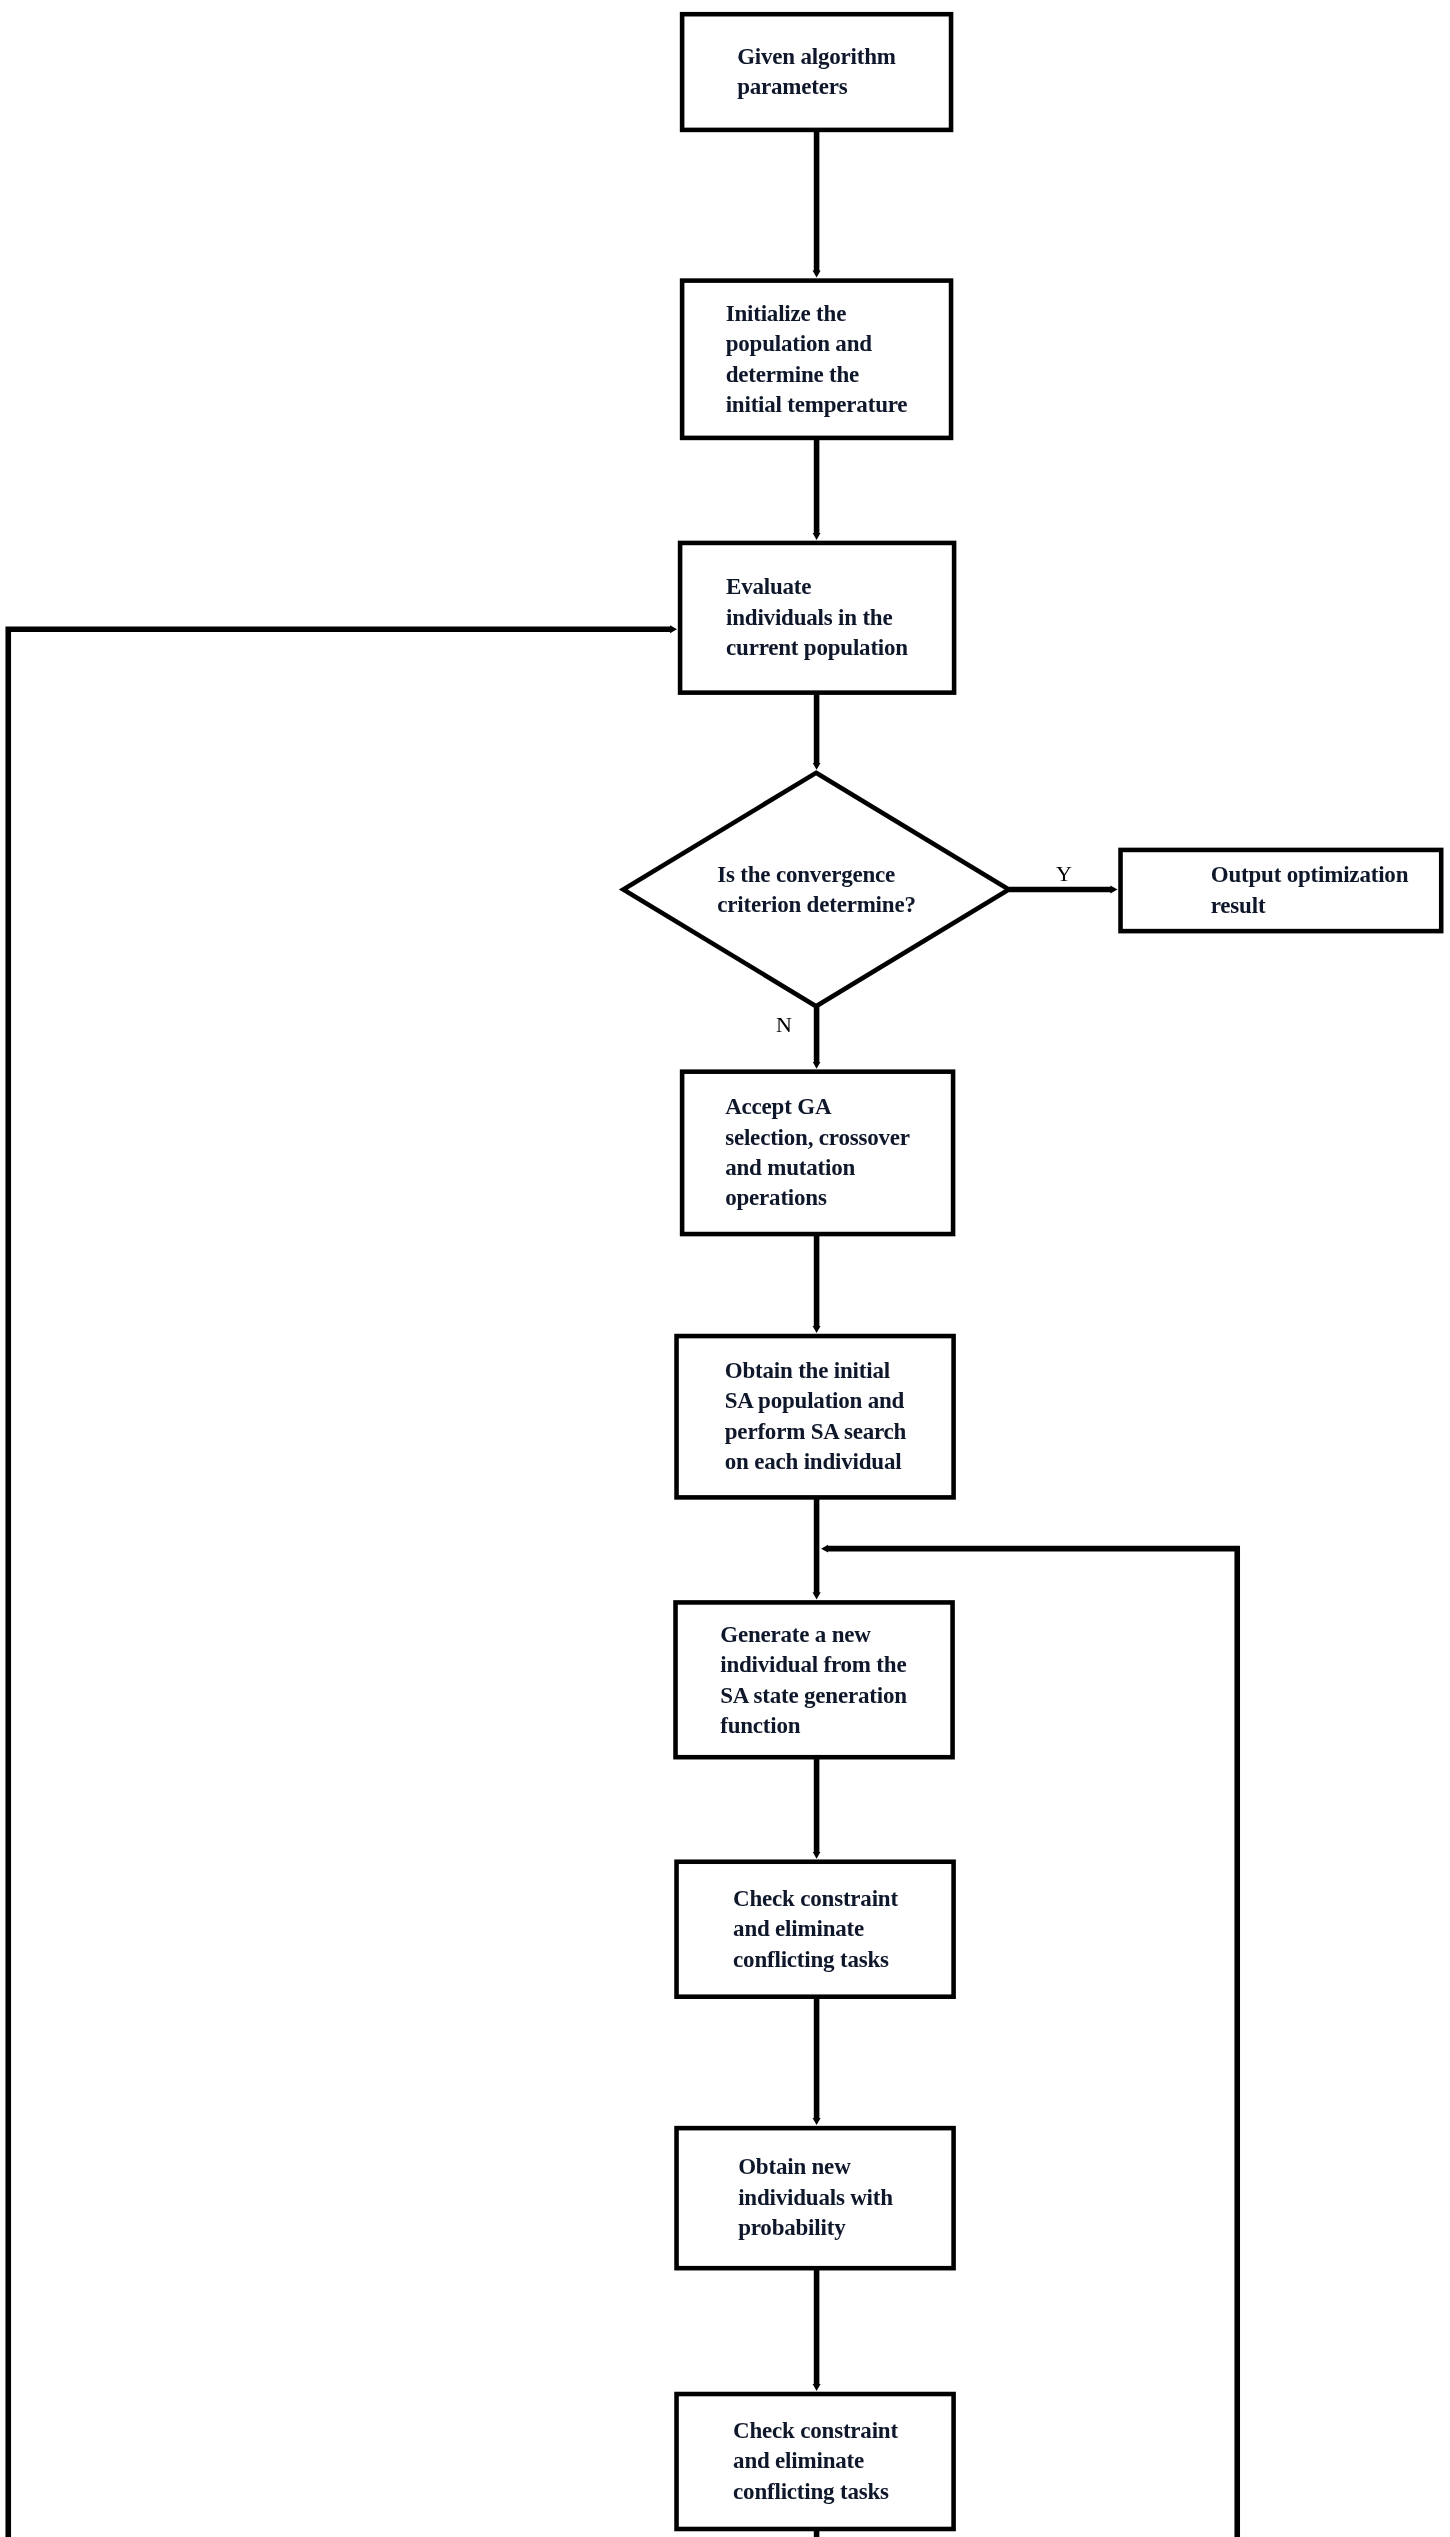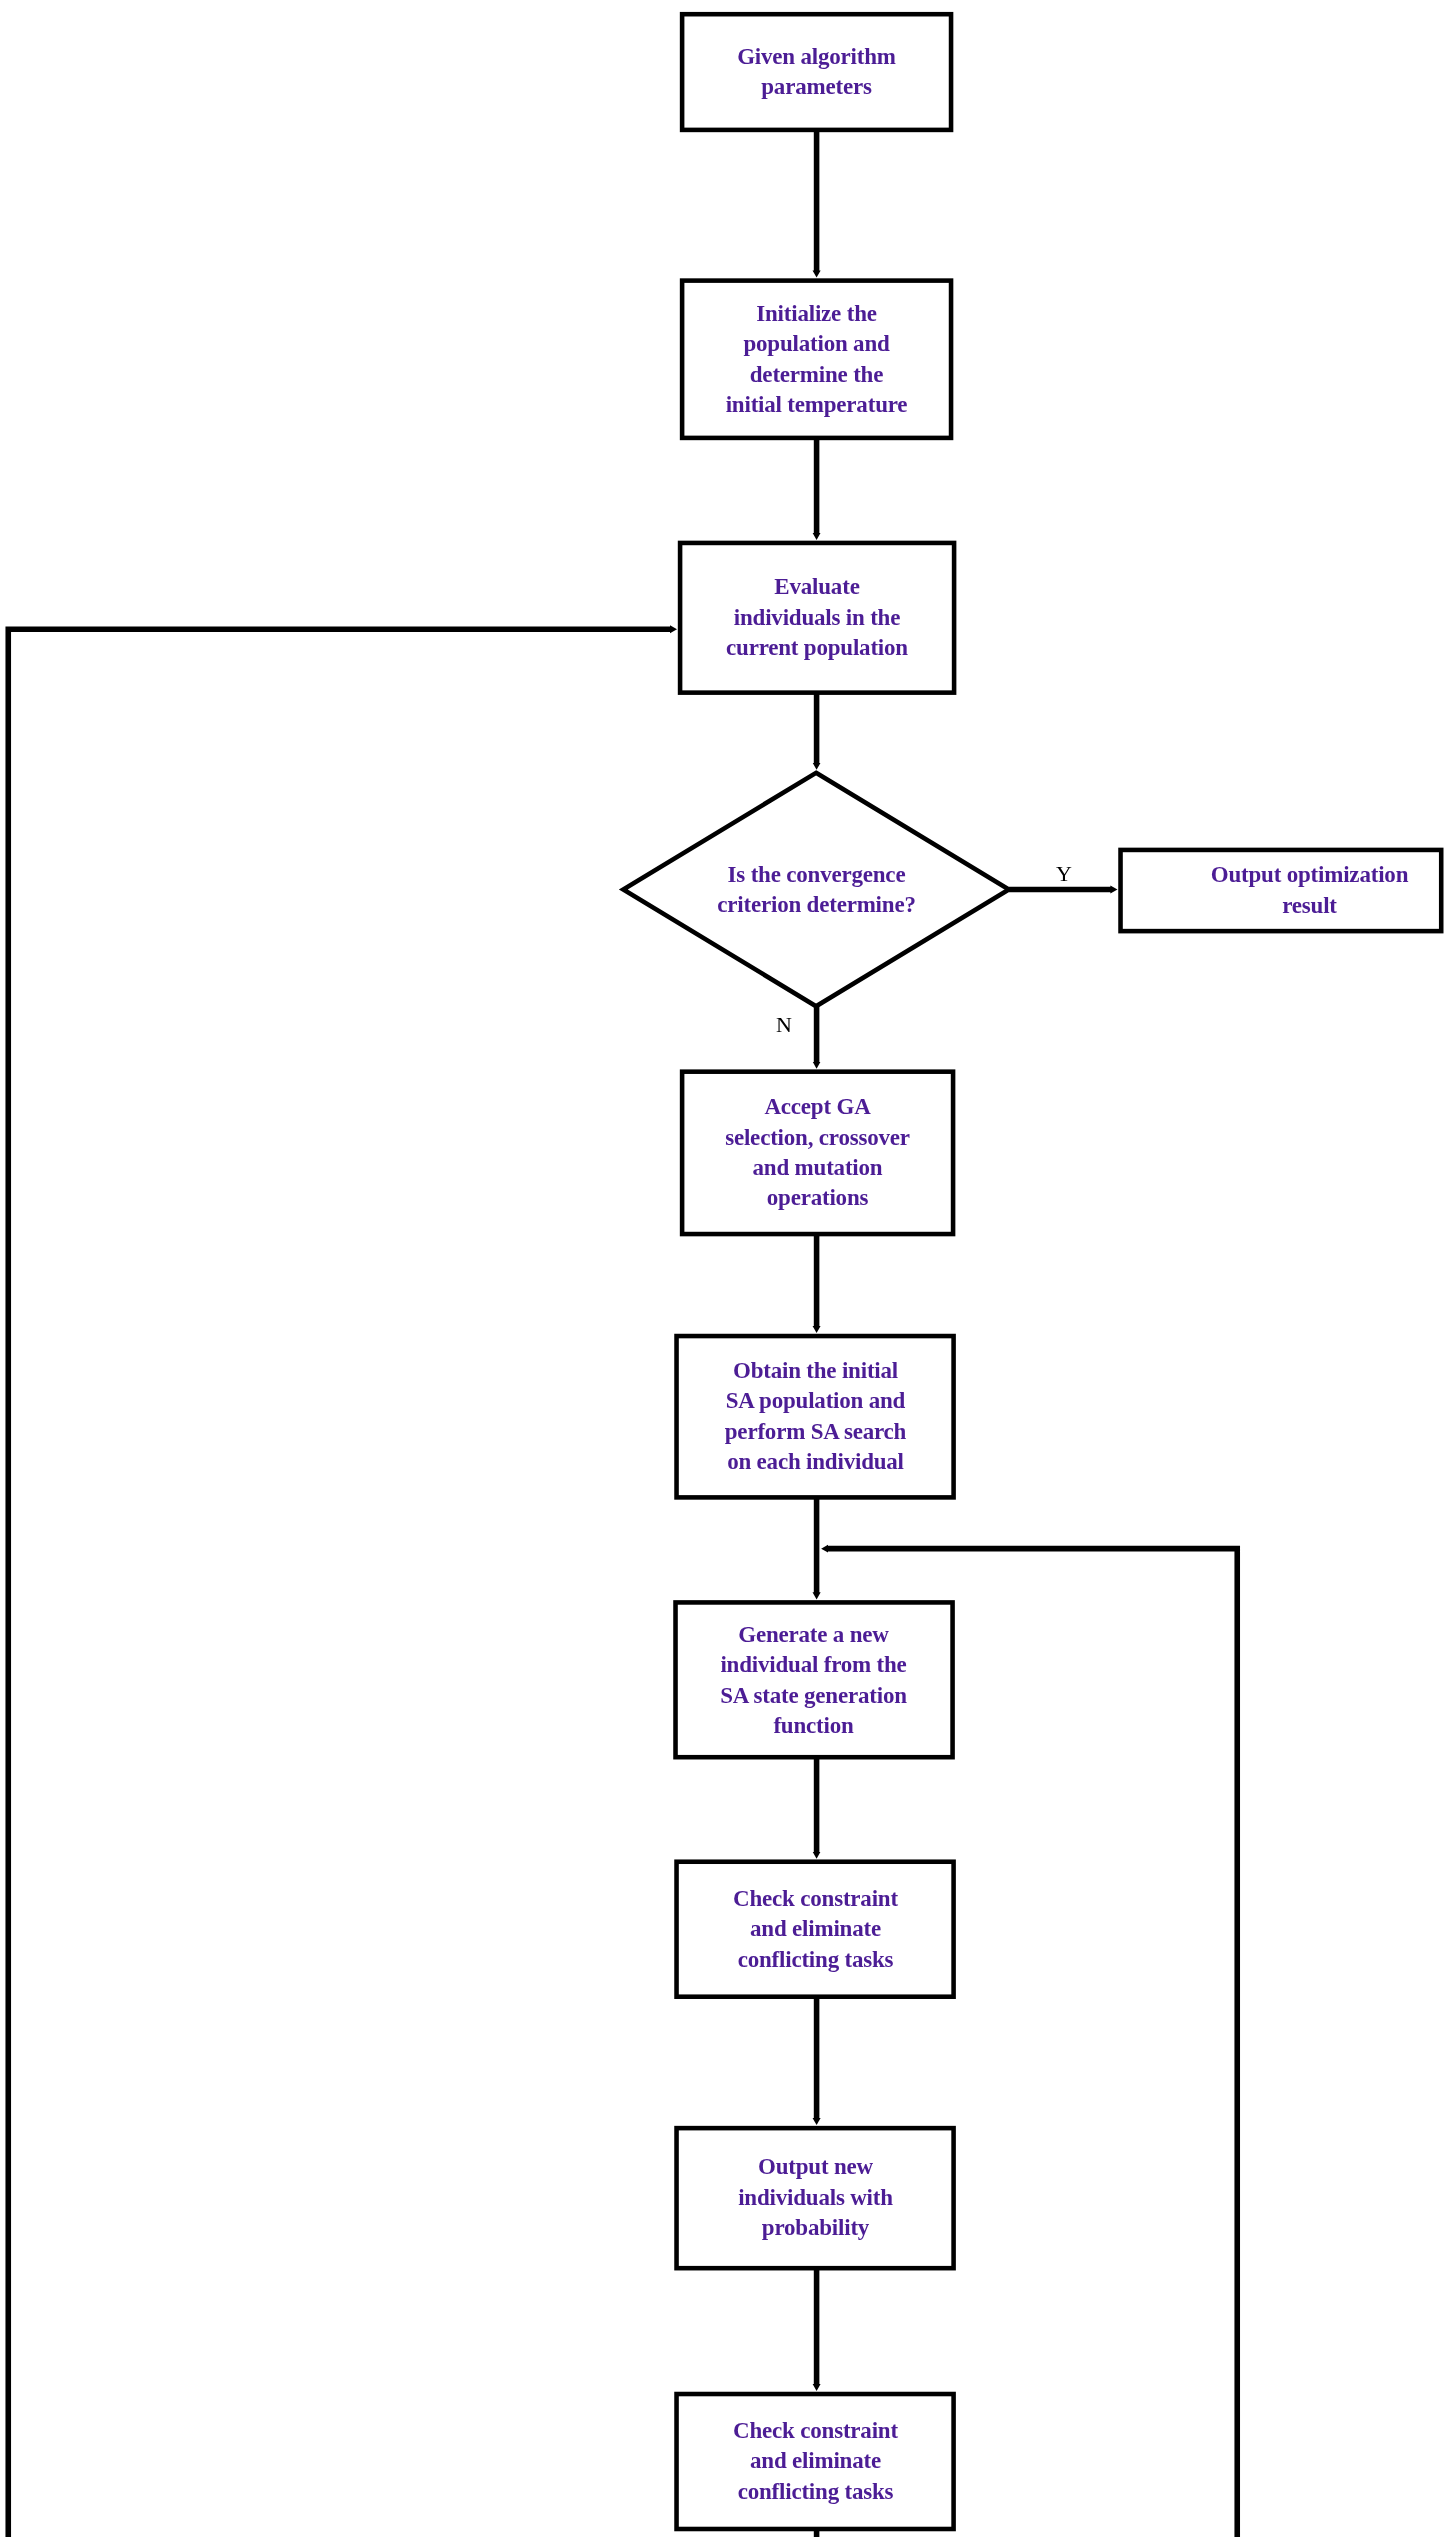--- a/index.html
+++ b/index.html
@@ -21,23 +21,23 @@
     left: 0;
     top: 0;
     width: 1451px;
     height: 2837px;
   }
   .node-label {
     position: absolute;
     display: flex;
     align-items: center;
     justify-content: center;
-    text-align: center;
+    text-align: left;
     font-weight: bold;
-    color: #4c1d95;
+    color: #0f172a;
     line-height: 1.32;
     white-space: pre-line;
     pointer-events: none;
     letter-spacing: -0.2px;
   }
   .process-label { font-size: 23px; }
   .decision-label { font-size: 23px; }
   .edge-label {
     position: absolute;
     font-size: 22px;
@@ -123,21 +123,21 @@
 
   <div class="node-label process-label" style="left:677px; top:1336px; width:277px; height:161px;">Obtain the initial
 SA population and
 perform SA search
 on each individual</div>
 
   <div class="node-label process-label" style="left:677px; top:1862px; width:277px; height:135px;">Check constraint
 and eliminate
 conflicting tasks</div>
 
-  <div class="node-label process-label" style="left:677px; top:2128px; width:277px; height:140px;">Output new
+  <div class="node-label process-label" style="left:677px; top:2128px; width:277px; height:140px;">Obtain new
 individuals with
 probability</div>
 
   <div class="node-label process-label" style="left:677px; top:2394px; width:277px; height:135px;">Check constraint
 and eliminate
 conflicting tasks</div>
 
   <div class="edge-label" style="left:1056px; top:863px;">Y</div>
 
   <div class="edge-label" style="left:776px; top:1014px;">N</div>

